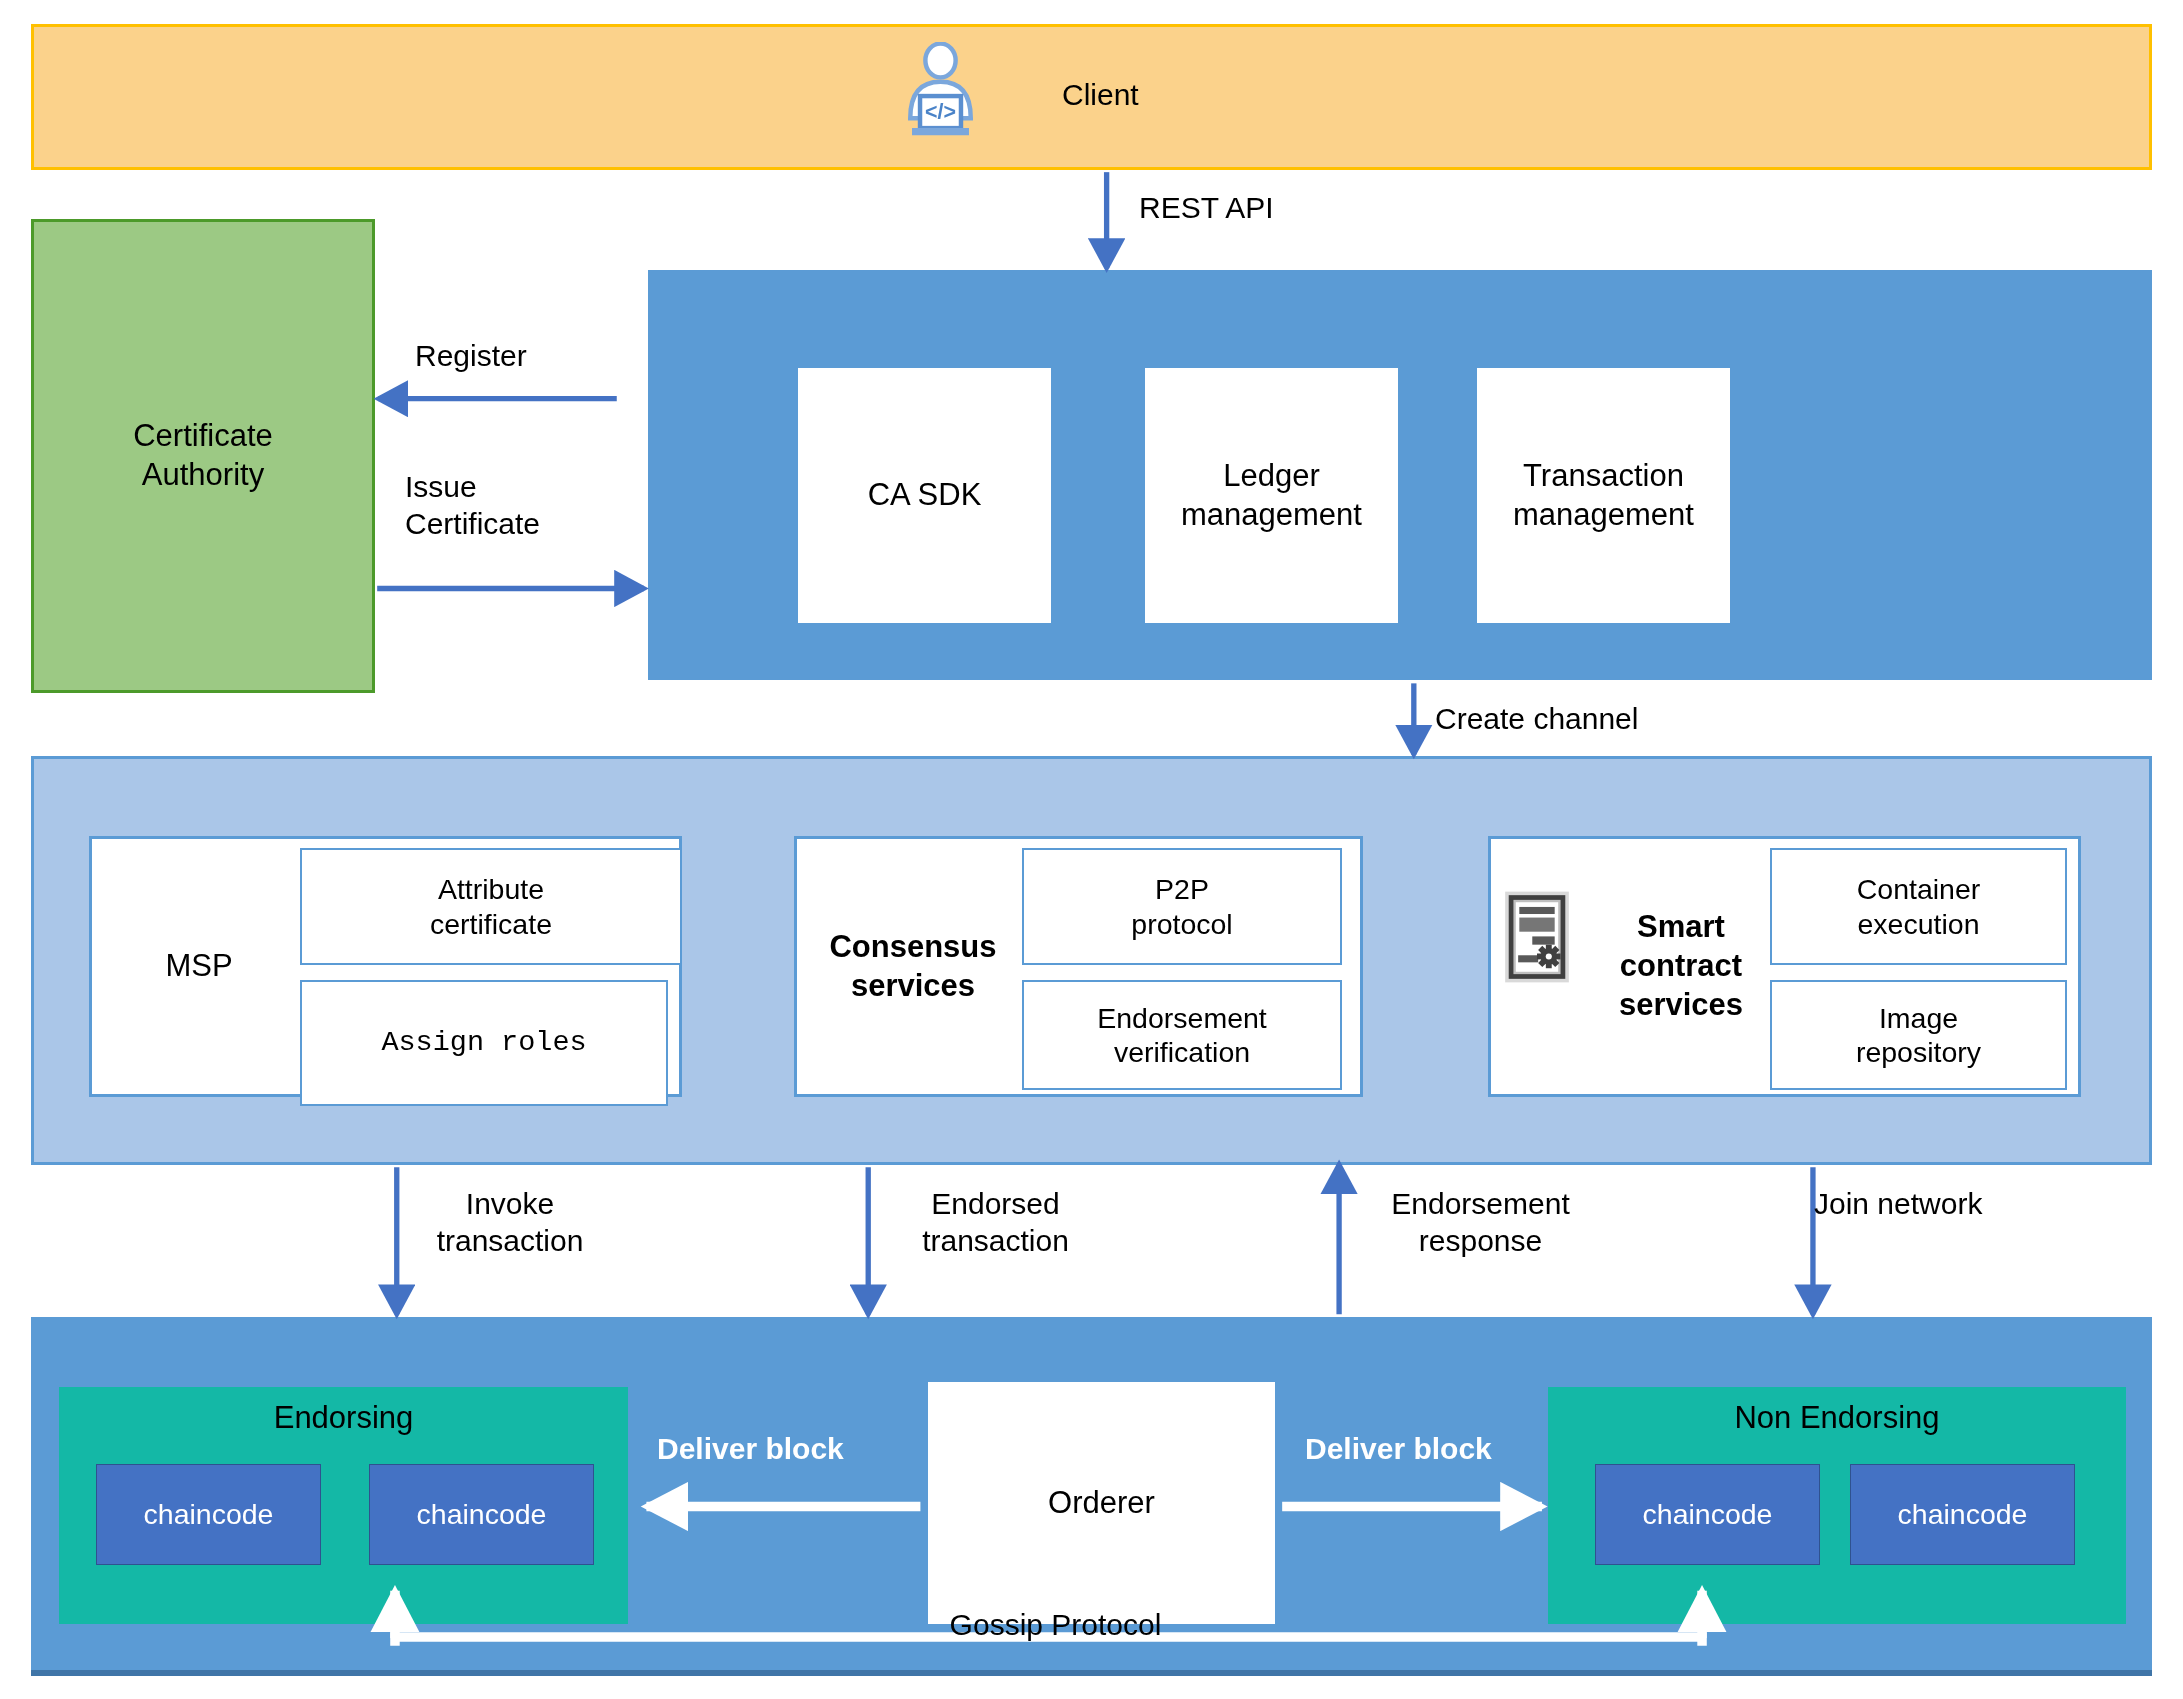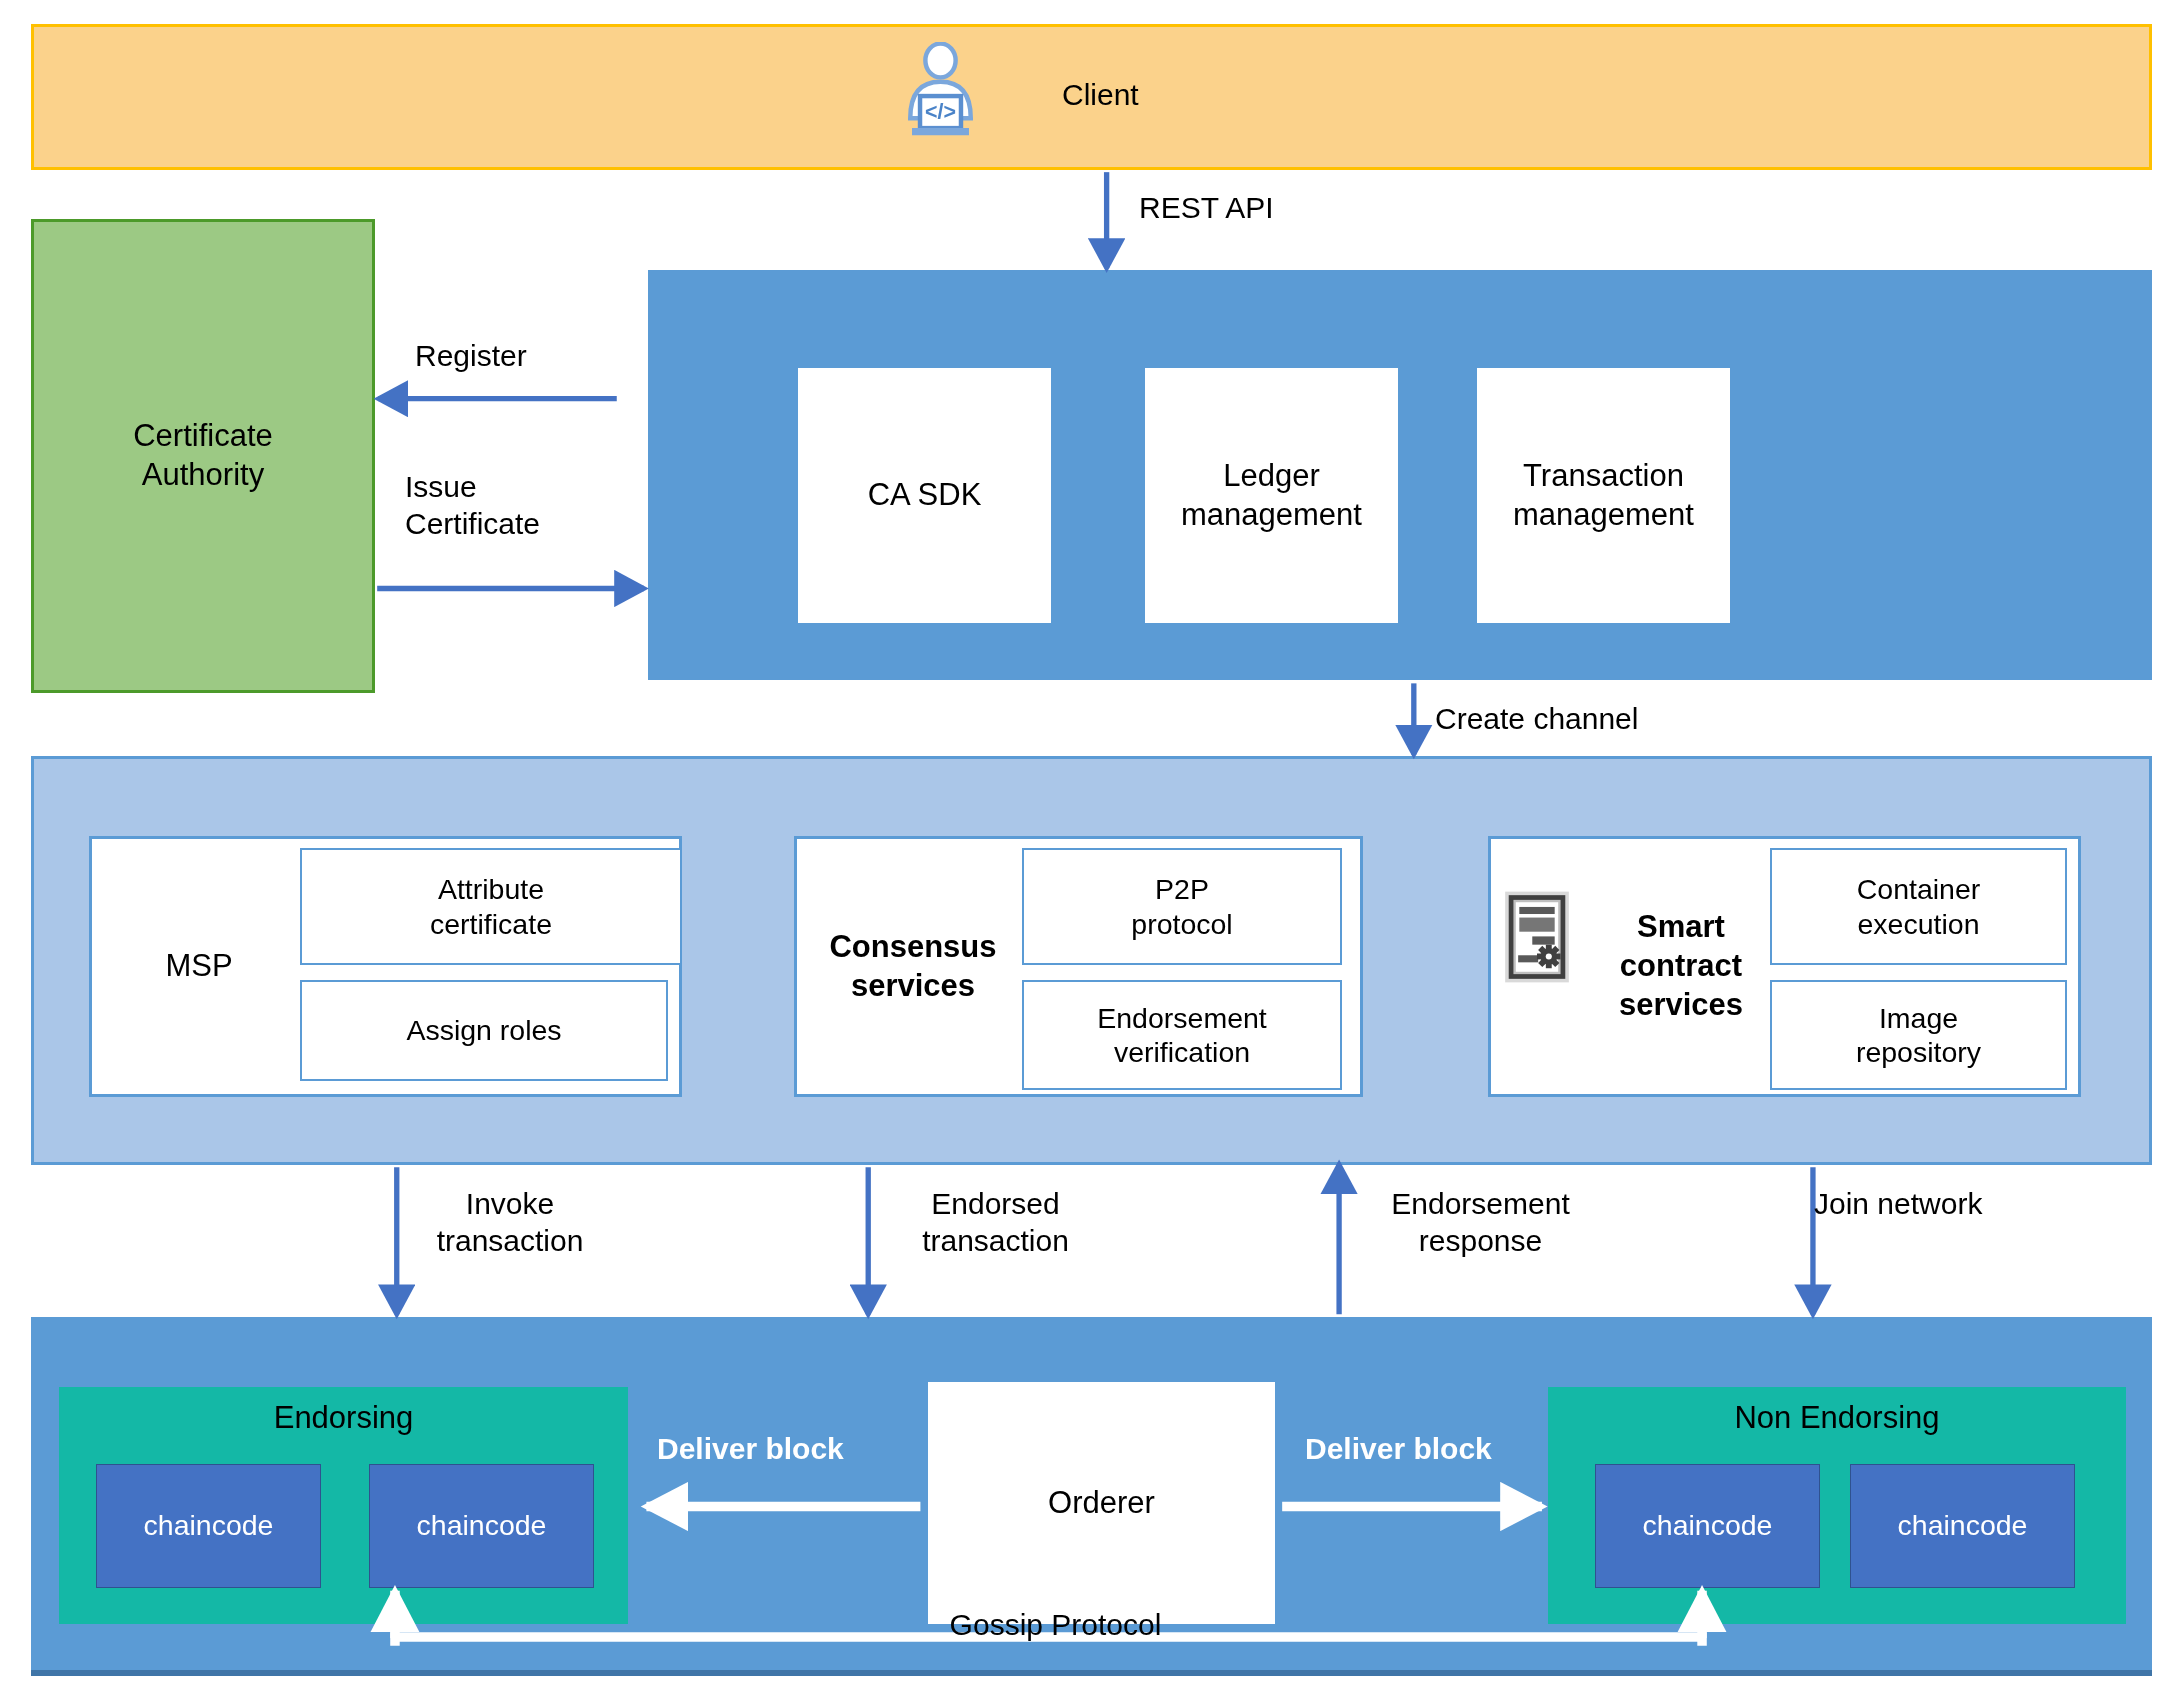--- a/index.html
+++ b/index.html
@@ -71,21 +71,21 @@
   #svc-0 .svc-title{left:12px;width:190px;}
   #svc-1 .svc-title{left:12px;width:208px;}
   #svc-2 .svc-title{left:101px;width:178px;}
 
   .svc-sub{
     position:absolute;background:#ffffff;
     border:2.4px solid #5B9BD5;box-sizing:border-box;
     font-size:28.5px;line-height:1.2;
   }
   #svc-0 .s0{left:208px;top:9px;width:382px;height:117px;}
-  #svc-0 .s1{left:208px;top:141px;width:368px;height:101px;}
+  #svc-0 .s1{left:208px;top:141px;width:368px;height:126px;font-family:Liberation Mono, monospace;}
   #svc-1 .s0{left:225px;top:9px;width:320px;height:117px;}
   #svc-1 .s1{left:225px;top:141px;width:320px;height:110px;}
   #svc-2 .s0{left:279px;top:9px;width:297px;height:117px;}
   #svc-2 .s1{left:279px;top:141px;width:297px;height:110px;}
 
   
   #contract-icon{left:1504px;top:890px;width:66px;height:94px;}
 
   
   #peers-title{
@@ -95,21 +95,21 @@
   .peer-card{
     top:1387px;height:237px;background:#14b8a6;
   }
   #peer-endorsing{left:59px;width:569px;}
   #peer-nonendorsing{left:1548px;width:578px;}
   .peer-label{
     position:absolute;left:0;top:13px;width:100%;
     text-align:center;font-size:31px;color:#000;
   }
   .chaincode{
-    position:absolute;top:77px;width:225px;height:124px;
+    position:absolute;top:77px;width:225px;height:101px;
     background:#4472C4;border:1.8px solid #2F528F;box-sizing:border-box;
     color:#ffffff;font-size:28.5px;
   }
   #peer-endorsing .cc0{left:37px;}
   #peer-endorsing .cc1{left:310px;}
   #peer-nonendorsing .cc0{left:47px;}
   #peer-nonendorsing .cc1{left:302px;}
 
   #orderer{
     left:928px;top:1382px;width:347px;height:242px;

